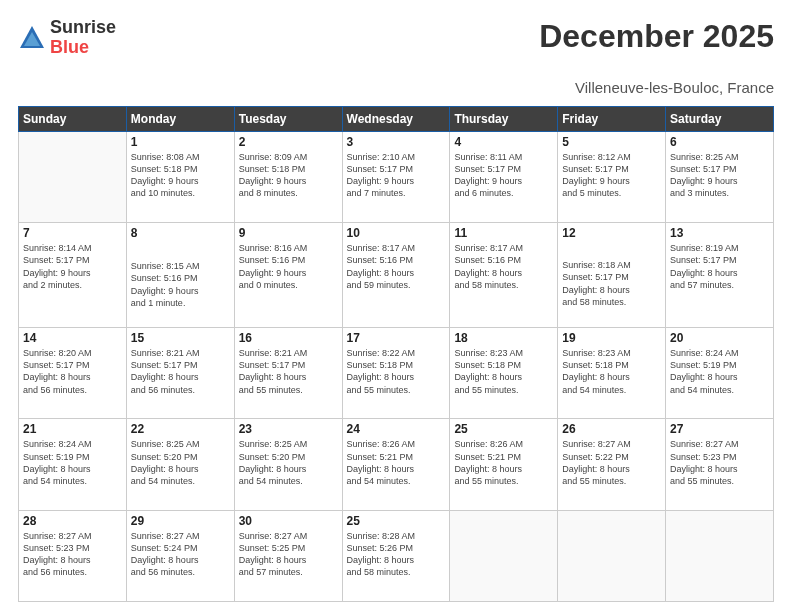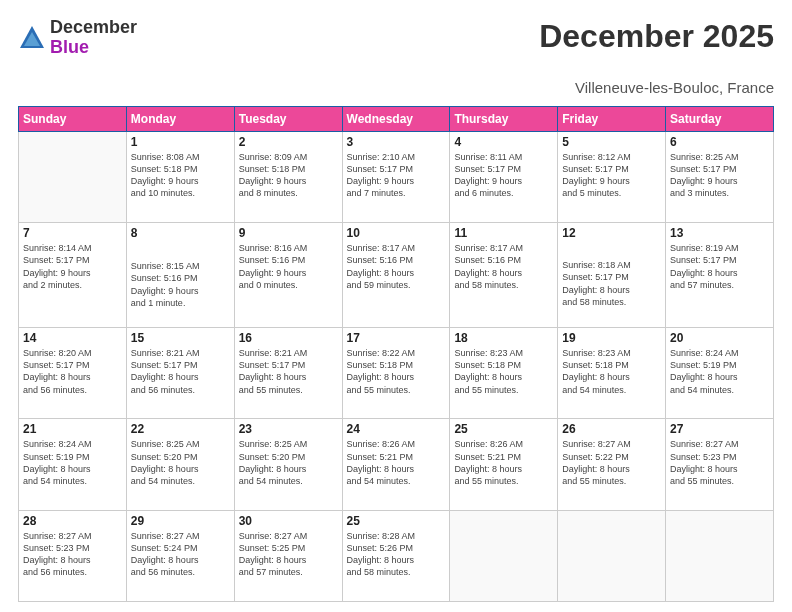--- a/index.html
+++ b/index.html
@@ -33,21 +33,21 @@
       line-height: 1.1;
     }
     .logo-general {
       font-size: 18px;
       font-weight: bold;
       color: #333;
     }
     .logo-blue {
       font-size: 18px;
       font-weight: bold;
-      color: #a21caf;
+      color: #ef4444;
     }
     .logo-icon {
       width: 28px;
       height: 28px;
       margin-right: 4px;
     }
     .title-block {
       text-align: right;
     }
     .month-title {
@@ -59,21 +59,21 @@
       font-size: 15px;
       color: #555;
       margin-top: 24px;
     }
     .calendar {
       width: 100%;
       border-collapse: collapse;
       flex: 1;
     }
     .calendar th {
-      background-color: #ec4899;
+      background-color: #404040;
       color: #fff;
       font-size: 12px;
       font-weight: bold;
       padding: 5px 4px;
       border: 1px solid #1a5da5;
       text-align: left;
       margin-top: 44px;
     }
     .calendar td {
       vertical-align: top;
@@ -104,21 +104,21 @@
 <body>
 
 <div class="page">
   <div class="header">
     <div class="logo">
       <svg class="logo-icon" viewBox="0 0 28 28">
         <polygon points="14,2 26,24 2,24" fill="#2a6db5"></polygon>
         <polygon points="14,8 22,22 6,22" fill="#5a9fd4"></polygon>
       </svg>
       <div class="logo-text">
-        <span class="logo-general">December</span>
+        <span class="logo-general">Sunrise</span>
         <span class="logo-blue">Blue</span>
       </div>
     </div>
     <div class="title-block">
       <div class="month-title">December 2025</div>
       <div class="subtitle">Villeneuve-les-Bouloc, France</div>
     </div>
   </div>
 
   <table class="calendar">

